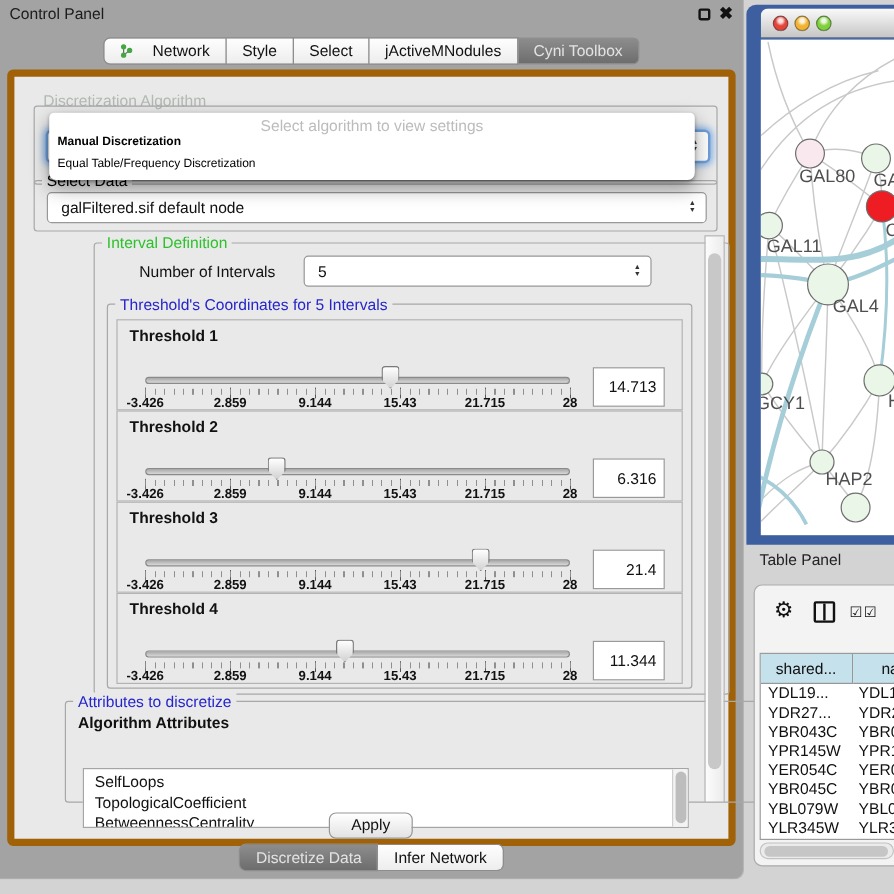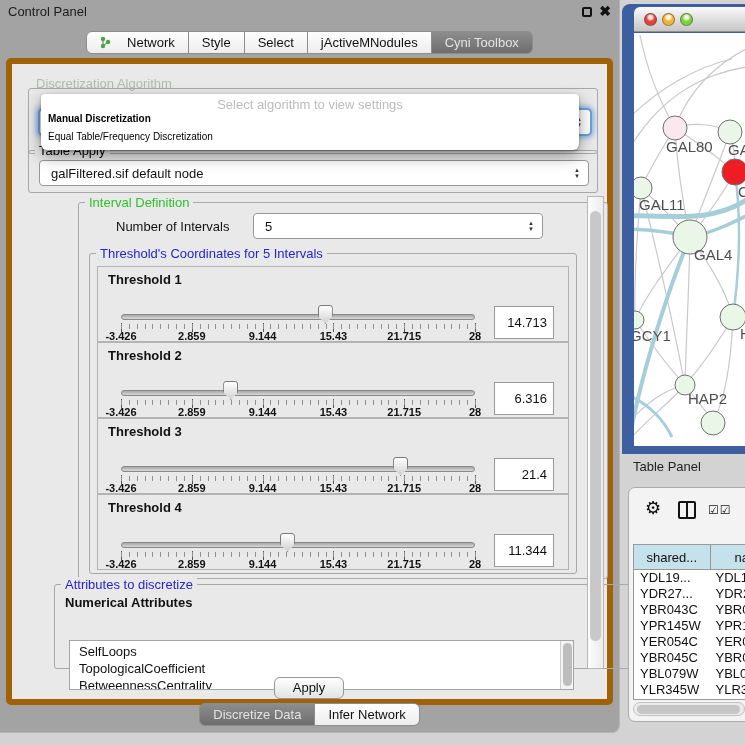--- a/index.html
+++ b/index.html
@@ -167,21 +167,21 @@
 
       <div class="abs popup">
         <div class="popup-hint">Select algorithm to view settings</div>
         <div id="popup-opts">
             <div class="popup-opt b" style="top: 19px;">Manual Discretization</div>
             <div class="popup-opt" style="top: 37px;">Equal Table/Frequency Discretization</div>
           </div>
       </div>
 
       <div class="group" style="left:16px; top:86px; width:570px; height:43px;">
-        <span class="legend">Table Apply</span>
+        <span class="legend">Select Data</span>
         <div class="combo" style="left:10px; top:9px; width:550px; height:26px;">
           <span class="txt">galFiltered.sif default node</span>
           <span class="stepper">
               <span>▲</span>
               <span>▼</span>
             </span>
         </div>
       </div>
 
       <div class="group" style="left:42px; top:138px; width:530px; height:377px;margin-left:24px;">
@@ -252,21 +252,21 @@
                 <span class="tick-label" style="left: 377px;">28</span>
                 <div class="handle" style="left: 181.878px;"></div>
                 <div class="val">11.344</div>
               </div>
             </div>
         </div>
       </div>
 
       <div class="group" style="left:42px; top:520px; width:594px; height:85px;">
         <span class="legend blue">Attributes to discretize</span>
-        <div class="attr-sub">Numerical Attributes</div>
+        <div class="attr-sub">Algorithm Attributes</div>
         <div class="attr-list" id="attr-list">
           <div class="attr-scroll">
               <div class="thumb"></div>
             </div>
         <div class="attr-item" style="padding-top: 2px;">SelfLoops</div>
             <div class="attr-item">TopologicalCoefficient</div>
             <div class="attr-item">BetweennessCentrality</div>
           </div>
       </div>
 

